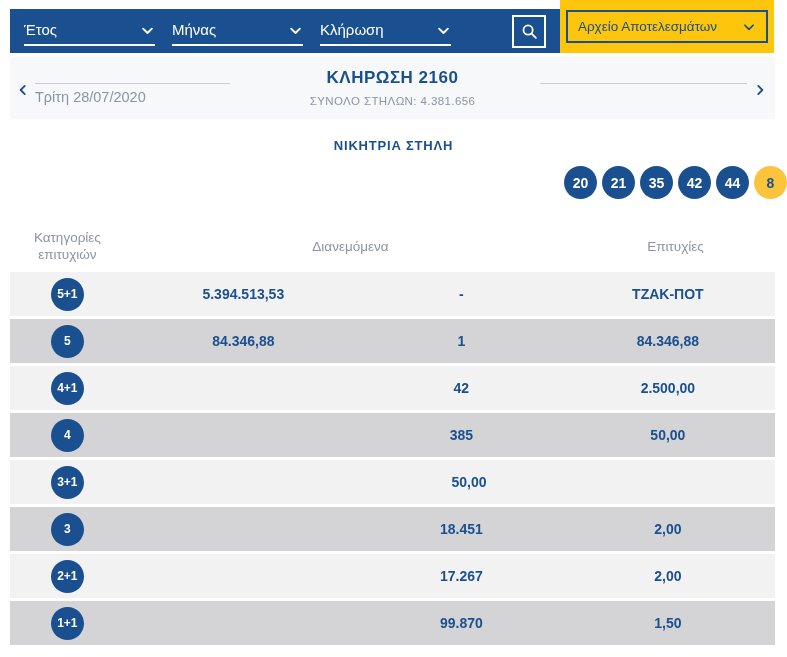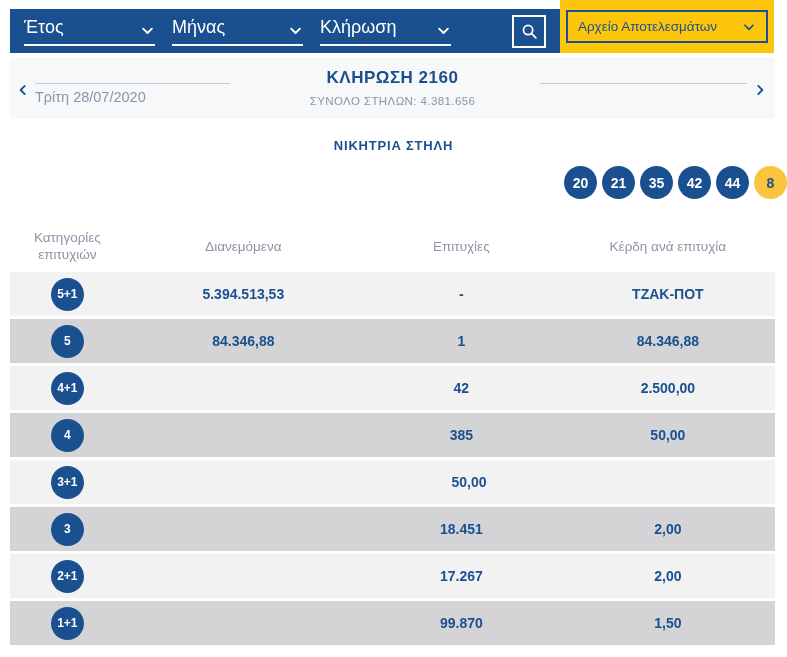--- a/index.html
+++ b/index.html
@@ -10,21 +10,21 @@
   
   .topbar-blue {
     position:absolute; left:10px; top:9px; width:550px; height:44px;
     background:#1a508f; display:flex; align-items:center; padding:0 14px;
   }
   .dropdown {
     width:131px; height:30px; margin-right:17px; cursor:pointer;
     display:flex; align-items:flex-end; justify-content:space-between;
     border-bottom:2px solid #ffffff; padding-bottom:6px; color:#ffffff;
   }
-  .dropdown .dd-label { font-size:18px;text-align:right; }
+  .dropdown .dd-label { font-size:15px;text-align:right; }
   .chev-svg { width:15px; height:15px; display:block; }
   .search-btn {
     margin-left:auto; width:34px; height:33px; background:transparent;
     border:2px solid #ffffff; display:flex; align-items:center; justify-content:center;
     cursor:pointer; color:#ffffff;
   }
   .search-btn svg { width:17px; height:17px; }
   .topbar-yellow {
     position:absolute; left:560px; top:0; width:214px; height:53px;
     background:#fdc50b; display:flex; align-items:center; justify-content:center;
@@ -162,21 +162,20 @@
 </div>
       <span class="ball joker">8</span>
     </div>
   </div>
 
   <div class="results-table">
     <div class="thead">
       <div class="cell c1">Κατηγορίες επιτυχιών</div>
       <div class="cell c2">Διανεμόμενα</div>
       <div class="cell c3">Επιτυχίες</div>
-      <div class="cell c4">Κέρδη ανά επιτυχία</div>
     </div>
     <div class="tbody">
   <div class="trow">
     <div class="cell c1">
             <span class="badge">5+1</span>
           </div>
     <div class="cell c2 val">5.394.513,53</div>
     <div class="cell c3 val">-</div>
     <div class="cell c4 val">ΤΖΑΚ-ΠΟΤ</div>
   </div>

